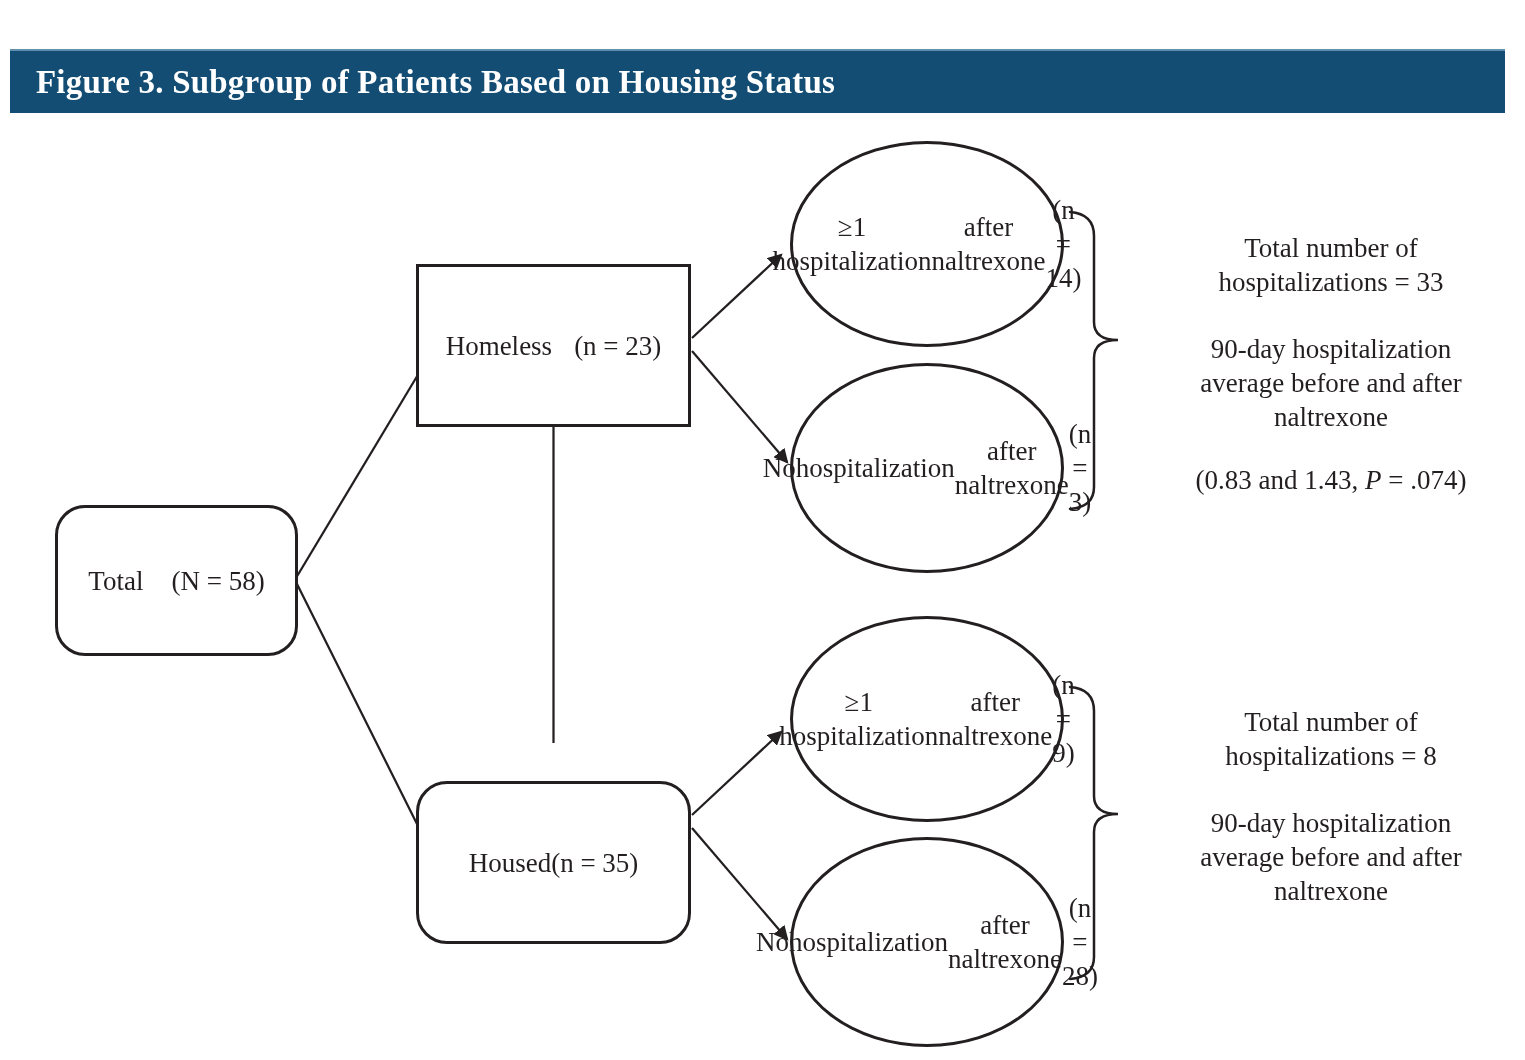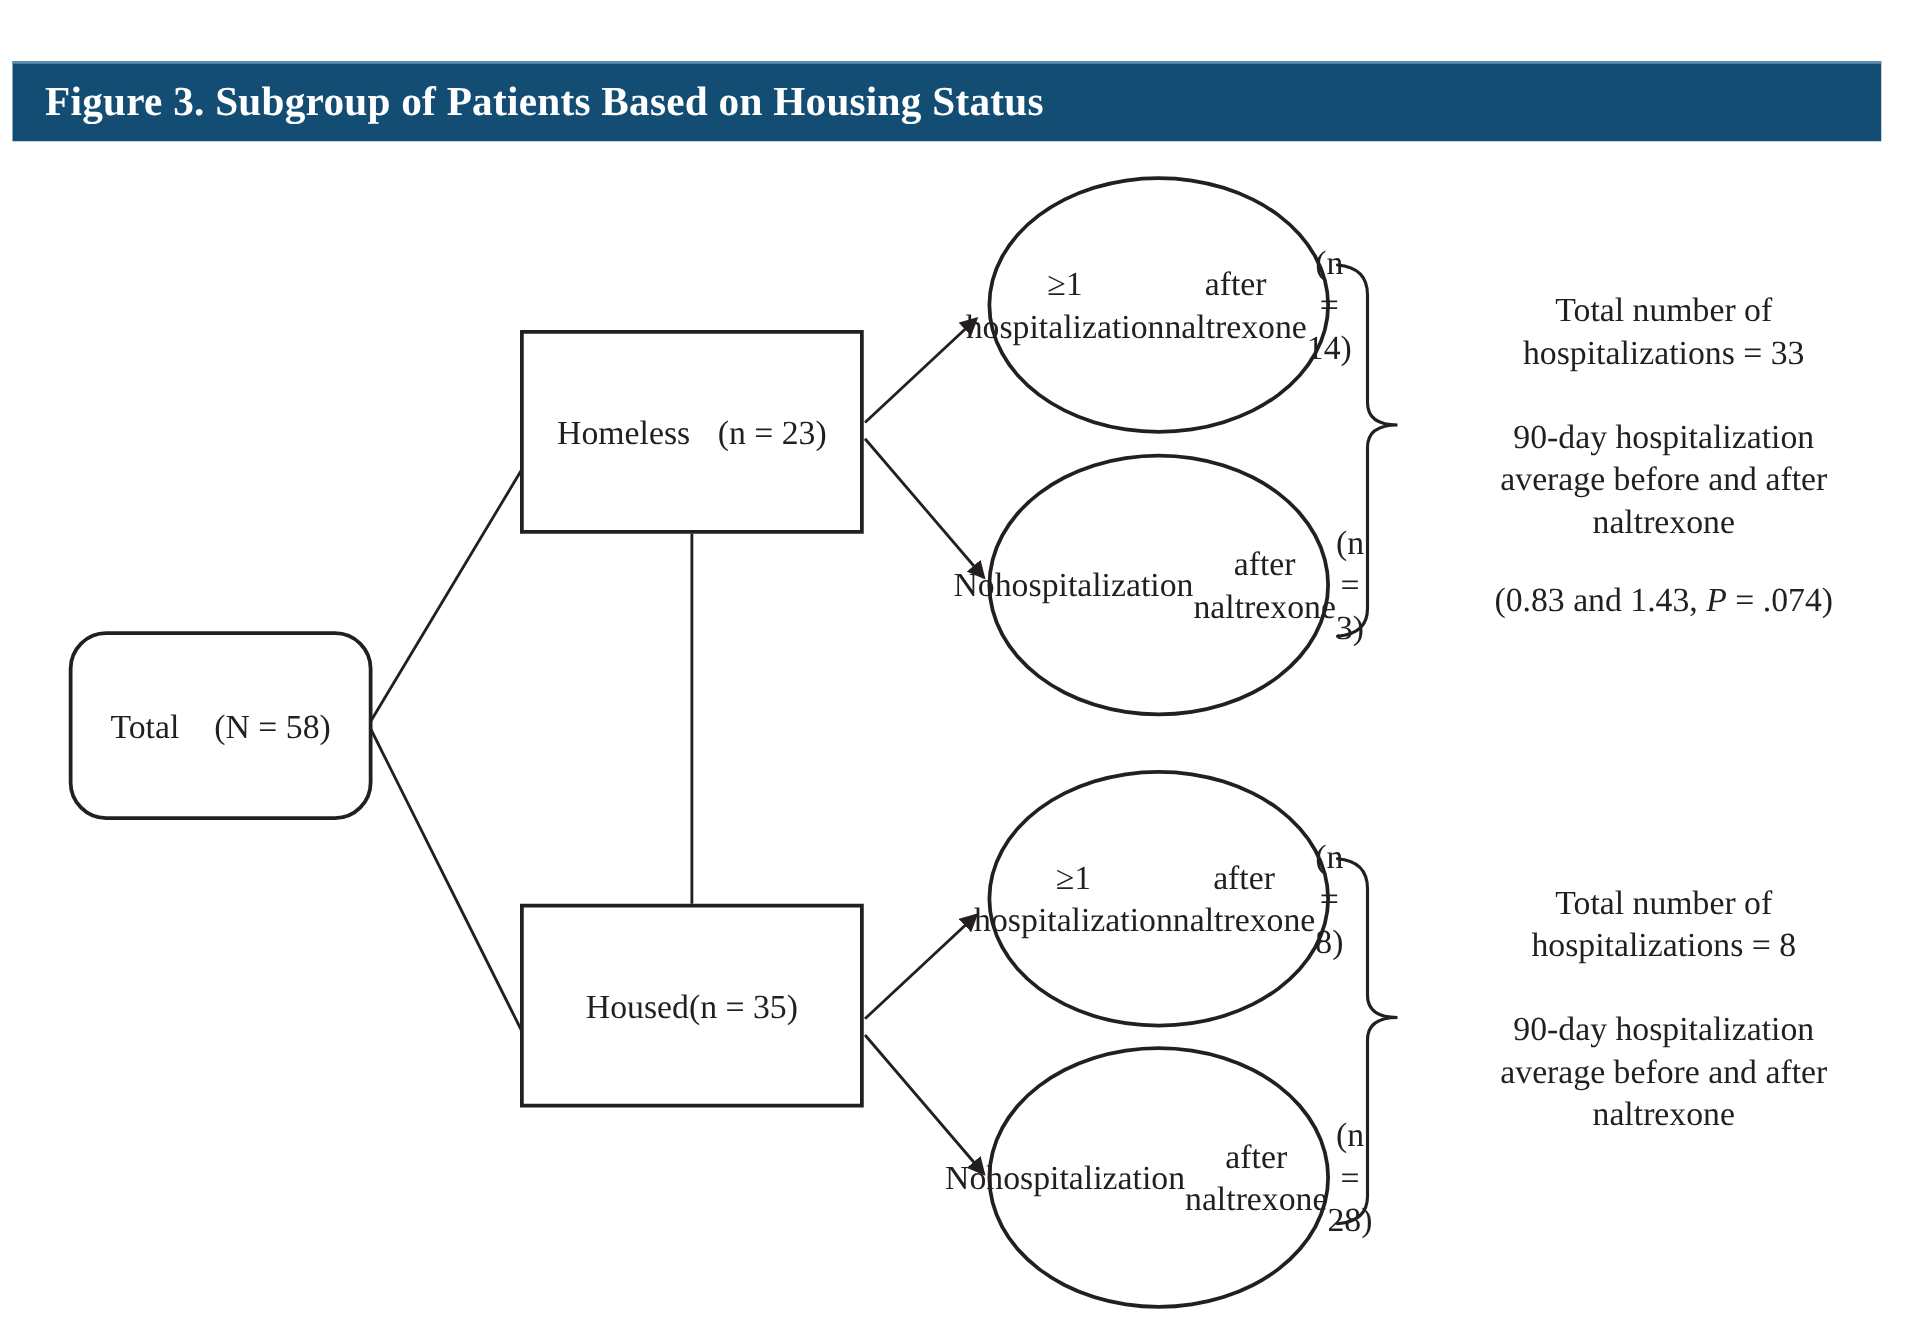--- a/index.html
+++ b/index.html
@@ -19,21 +19,21 @@
   
   .wires{position:absolute;left:0;top:0;width:1525px;height:1060px;}
   
   .node{
     position:absolute;box-sizing:border-box;border:3px solid #231f20;background:#ffffff;
     display:flex;flex-direction:row;align-items:center;justify-content:center;
     text-align:center;font-size:27px;line-height:34px;
   }
   .node-total{left:55px;top:477px;width:243px;height:151px;border-radius:30px;gap:28px;}
   .node-homeless{left:416px;top:236px;width:275px;height:163px;gap:22px;}
-  .node-housed{left:416px;top:695px;width:275px;height:163px;}
+  .node-housed{left:416px;top:753px;width:275px;height:163px;border-radius:31px;}
   .node-ellipse{border-radius:50%;}
   .node-e1{left:790px;top:113px;width:274px;height:206px;}
   .node-e2{left:790px;top:335px;width:274px;height:210px;}
   .node-e3{left:790px;top:588px;width:274px;height:206px;}
   .node-e4{left:790px;top:809px;width:274px;height:210px;}
   
   .annotation{
     position:absolute;left:1136px;width:390px;font-size:27px;line-height:34px;text-align:center;
   }
   .annotation-top{top:203px;}
@@ -99,21 +99,21 @@
   <div class="node node-ellipse node-e2">
     <span>No</span>
     <span>hospitalization</span>
     <span>after naltrexone</span>
     <span>(n = 3)</span>
   </div>
 
   <div class="node node-ellipse node-e3">
     <span>≥1 hospitalization</span>
     <span>after naltrexone</span>
-    <span>(n = 8)</span>
+    <span>(n = 9)</span>
   </div>
 
   <div class="node node-ellipse node-e4">
     <span>No</span>
     <span>hospitalization</span>
     <span>after naltrexone</span>
     <span>(n = 28)</span>
   </div>
 
   <div class="annotation annotation-top">

